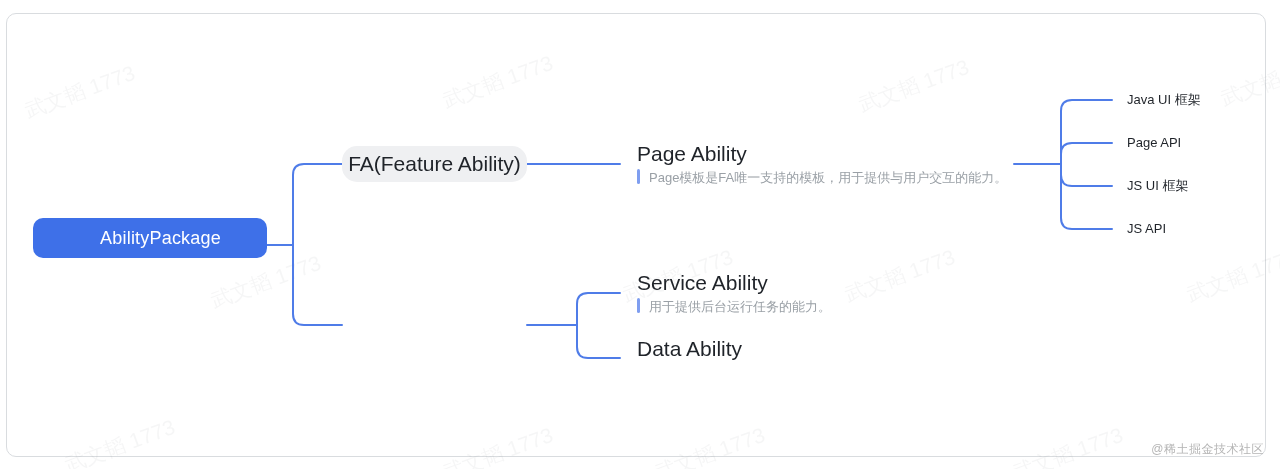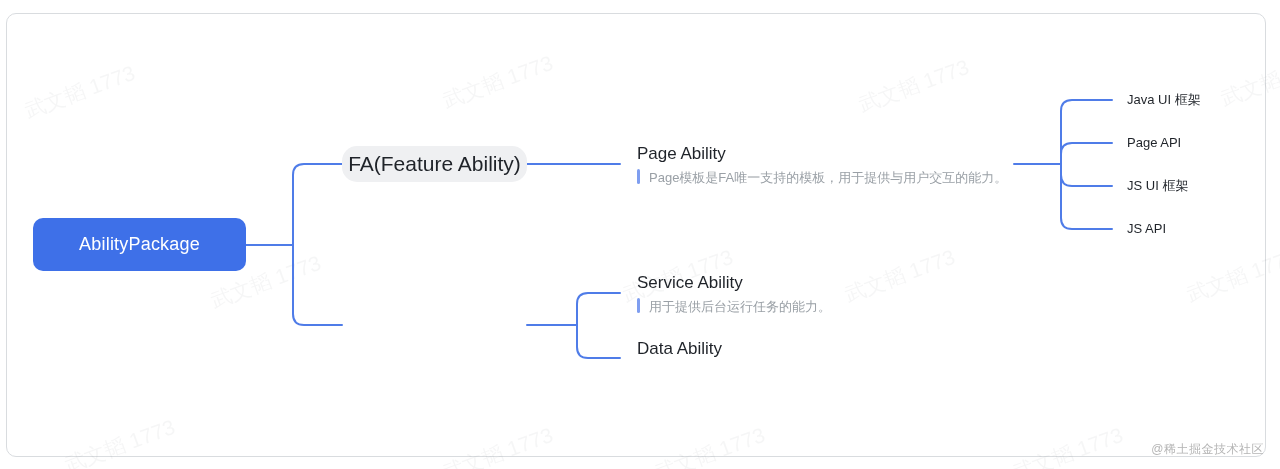--- a/index.html
+++ b/index.html
@@ -2,27 +2,27 @@
 <html style="--accent: #3e70e8; --node-bg: #eff0f2; --line: #4f7ce8; --bar: #7f9ef0; --title: #1f2329; --desc: #9aa0a6; --border: #d9dcdf; --credit: #b5b5b5;"><head>
 <meta charset="utf-8">
 <style>
   html,body{margin:0;padding:0;background:#fff;width:1280px;height:469px;overflow:hidden;
     font-family:"Liberation Sans","DejaVu Sans",sans-serif;}
   .stage{position:relative;width:1280px;height:469px;}
   .card{position:absolute;left:6px;top:13px;width:1258px;height:442px;background:#fff;
     border:1px solid var(--border,#d9dcdf);border-radius:10px;}
   .connectors{position:absolute;left:0;top:0;width:1280px;height:469px;pointer-events:none;}
   .connectors path{fill:none;stroke:var(--line,#4f7ce8);stroke-width:2;stroke-linecap:round;}
-  .root-node{position:absolute;left:33px;top:218px;width:213px;height:53px;
+  .root-node{position:absolute;left:33px;top:218px;width:213px;height:40px;
     background:var(--accent,#3e70e8);border-radius:10px;color:#fff;font-size:18px;
-    display:flex;align-items:center;justify-content:center;letter-spacing:.2px;}
+    display:flex;align-items:center;justify-content:center;letter-spacing:.2px;padding-left:21px;}
   .branch-node{position:absolute;width:185px;height:36px;background:var(--node-bg,#eff0f2);
     border-radius:15px;color:var(--title,#1f2329);font-size:21px;
     display:flex;align-items:center;justify-content:center;}
-  .topic-title{position:absolute;color:var(--title,#1f2329);font-size:17px;line-height:22px;}
+  .topic-title{position:absolute;color:var(--title,#1f2329);font-size:21px;line-height:22px;}
   .topic-desc{position:absolute;display:flex;align-items:flex-start;}
   .desc-bar{width:3px;height:15px;background:var(--bar,#7f9ef0);border-radius:2px;
     margin-right:9px;flex:none;}
   .desc-text{color:var(--desc,#9aa0a6);font-size:13px;line-height:18px;white-space:nowrap;}
   .leaf{position:absolute;color:var(--title,#1f2329);font-size:13px;line-height:22px;white-space:nowrap;}
   .wm{position:absolute;color:#3a3f47;opacity:0.045;font-size:21px;white-space:nowrap;
     transform:rotate(-20deg);pointer-events:none;}
   .credit{position:absolute;right:16px;bottom:11px;color:var(--credit,#b5b5b5);
     font-size:12px;letter-spacing:.5px;}
 </style>

